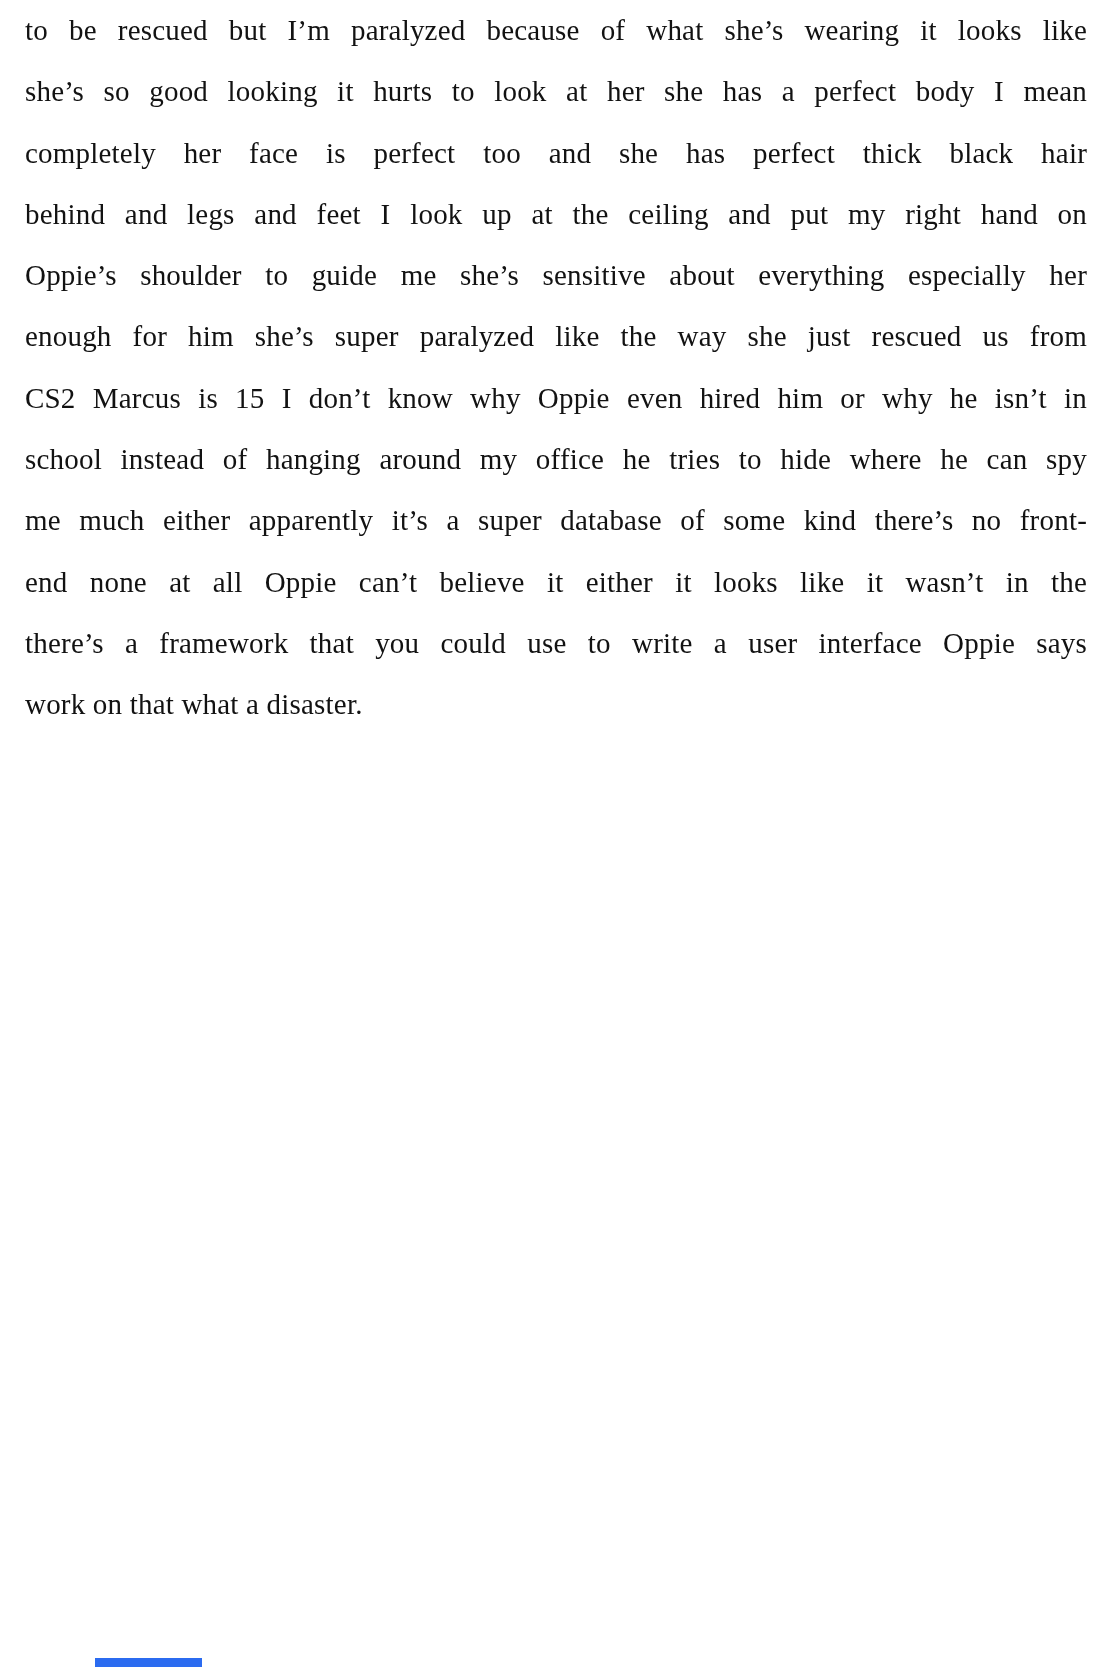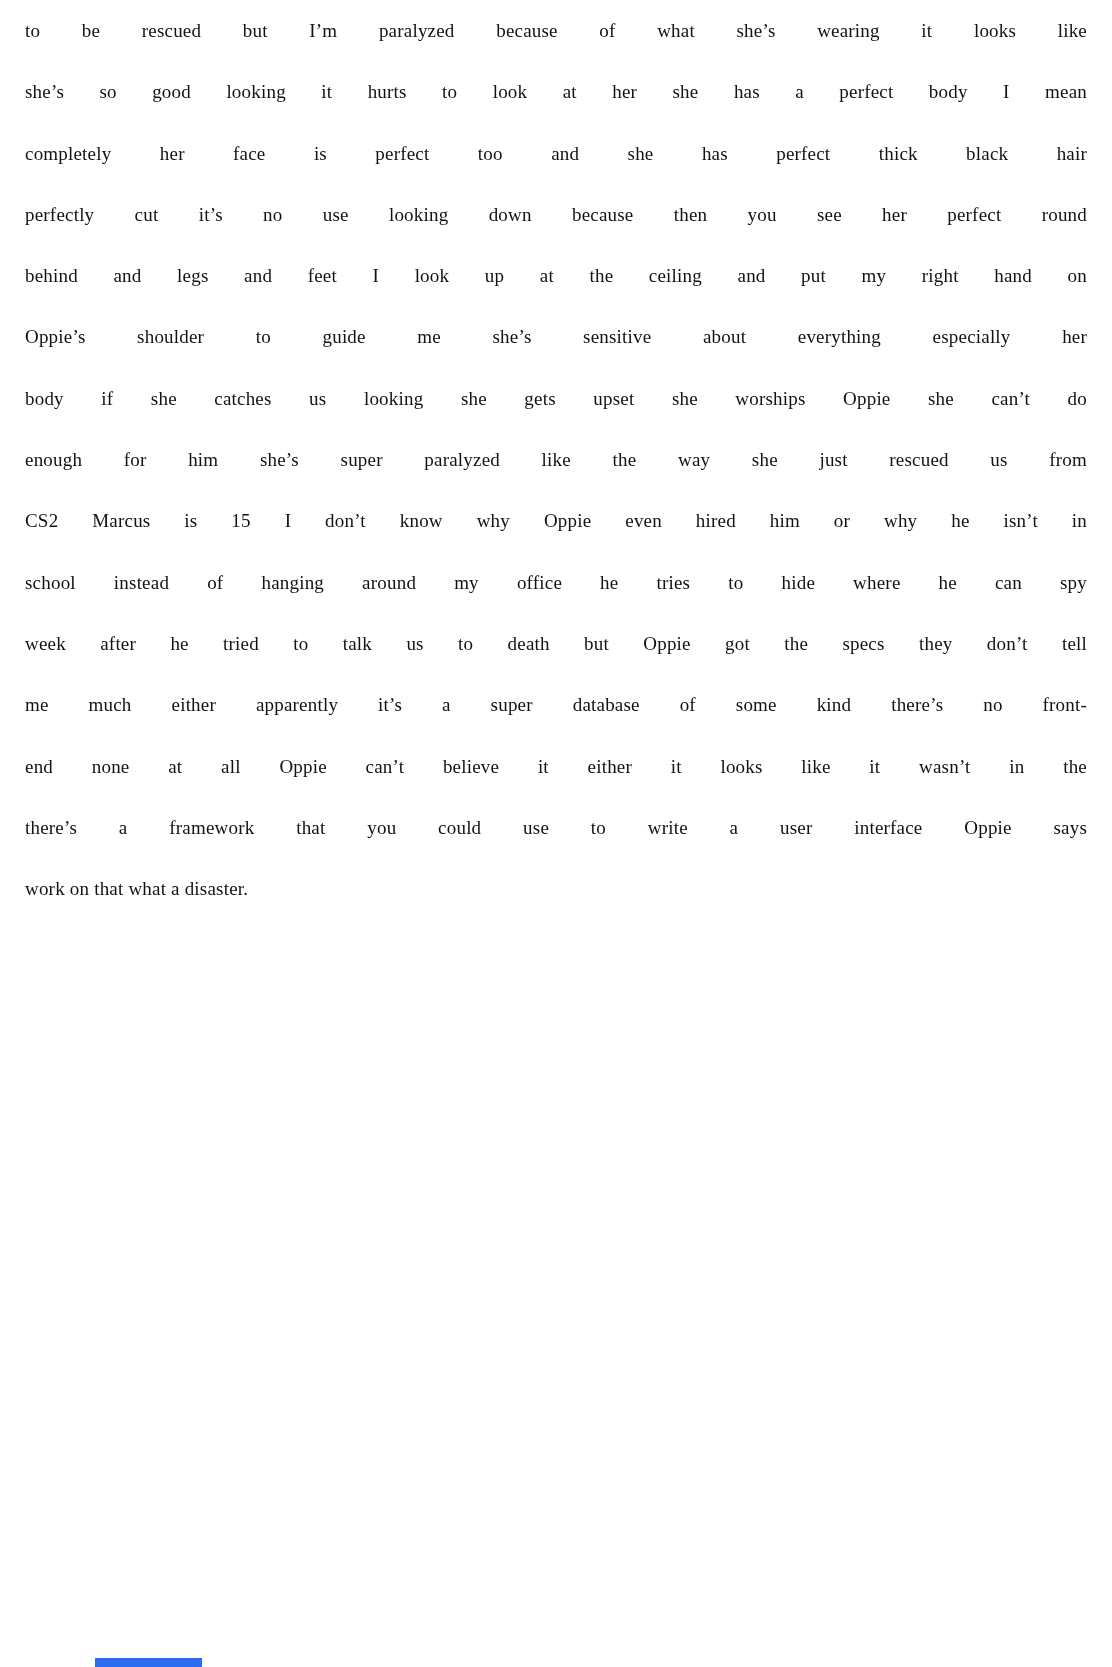--- a/index.html
+++ b/index.html
@@ -10,21 +10,21 @@
   .page {
     position: relative;
     width: 1112px;
     height: 1667px;
     background: #ffffff;
     overflow: hidden;
     font-family: "Liberation Serif", "DejaVu Serif", serif;
   }
   .text-block {
     padding: 0 25px 0 25px;
-    font-size: 19px;
+    font-size: 29px;
     line-height: 61.3px;
     color: #121212;
     letter-spacing: 0.2px;
   }
   .text-line {
     text-align: justify;
     text-align-last: justify;
     white-space: normal;
   }
   .text-line.last {
@@ -40,28 +40,25 @@
   }
 </style>
 </head>
 <body>
 
 <div class="page">
   <div class="text-block">
     <div class="text-line">to be rescued but I’m paralyzed because of what she’s wearing it looks like</div>
     <div class="text-line">she’s so good looking it hurts to look at her she has a perfect body I mean</div>
     <div class="text-line">completely her face is perfect too and she has perfect thick black hair</div>
-    <div class="text-line">perfectly cut it’s no use looking down because then you see her perfect round</div>
     <div class="text-line">behind and legs and feet I look up at the ceiling and put my right hand on</div>
     <div class="text-line">Oppie’s shoulder to guide me she’s sensitive about everything especially her</div>
-    <div class="text-line">body if she catches us looking she gets upset she worships Oppie she can’t do</div>
     <div class="text-line">enough for him she’s super paralyzed like the way she just rescued us from</div>
     <div class="text-line">CS2 Marcus is 15 I don’t know why Oppie even hired him or why he isn’t in</div>
     <div class="text-line">school instead of hanging around my office he tries to hide where he can spy</div>
-    <div class="text-line">week after he tried to talk us to death but Oppie got the specs they don’t tell</div>
     <div class="text-line">me much either apparently it’s a super database of some kind there’s no front-</div>
     <div class="text-line">end none at all Oppie can’t believe it either it looks like it wasn’t in the</div>
     <div class="text-line">there’s a framework that you could use to write a user interface Oppie says</div>
     <div class="text-line last">work on that what a disaster.</div>
   </div>
 
   <div class="blue-indicator-bar" style="background:#2b6bf0"></div>
 </div>
 
 </body></html>

